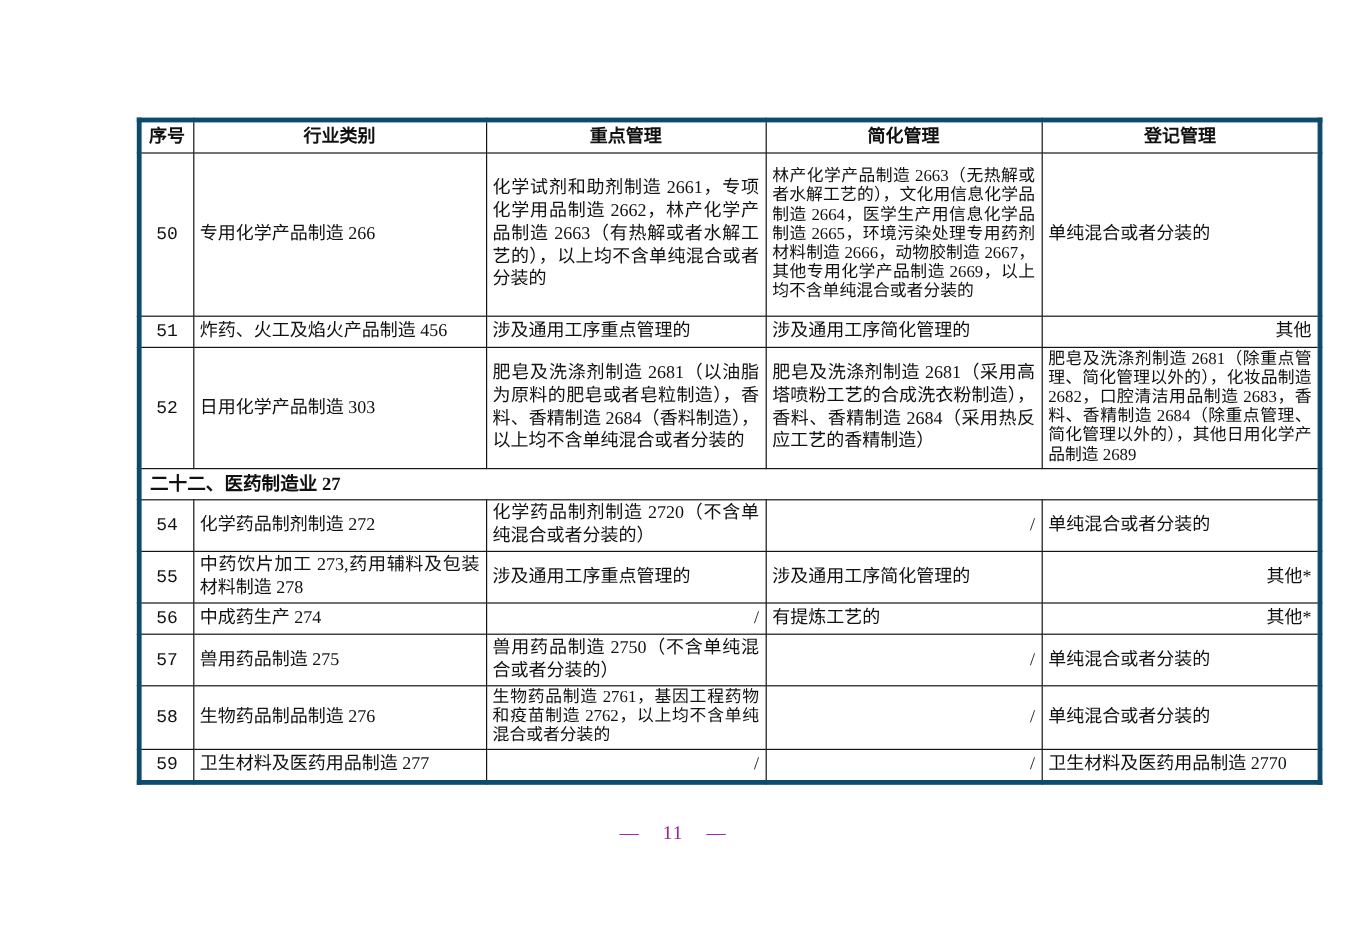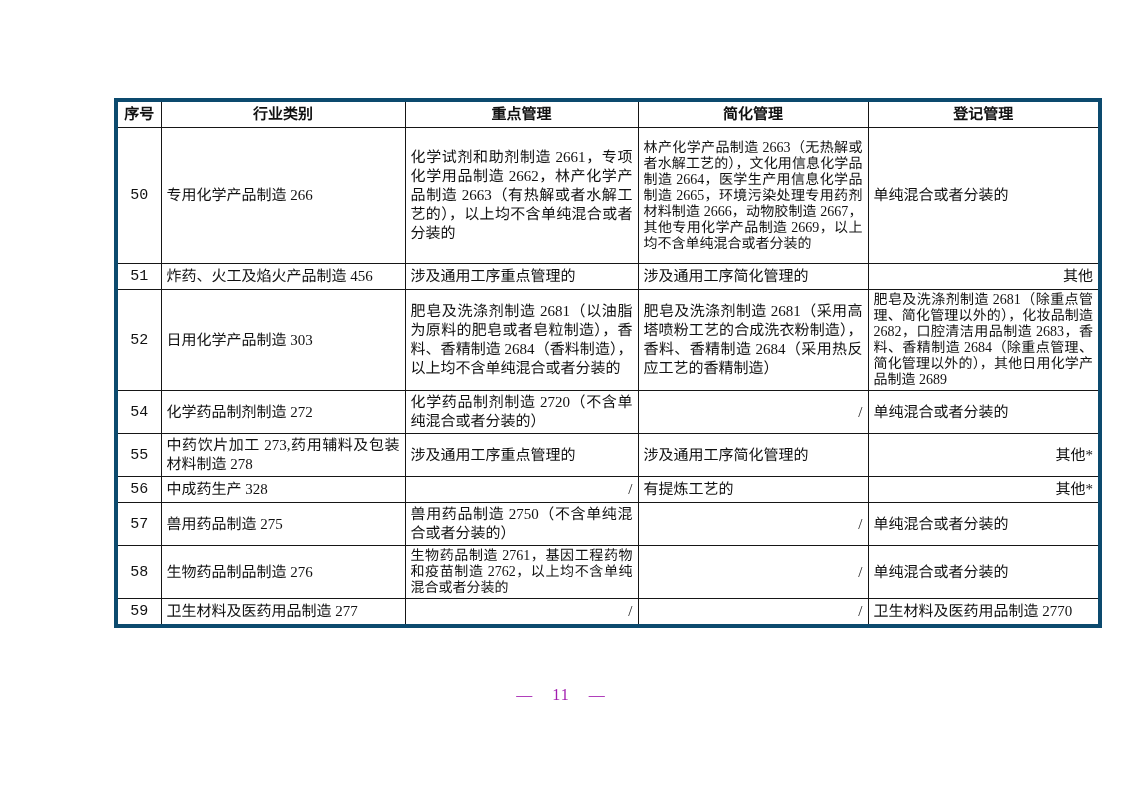--- a/index.html
+++ b/index.html
@@ -79,37 +79,40 @@
         <td>涉及通用工序简化管理的</td>
         <td class="c">其他</td>
       </tr>
       <tr class="h93">
         <td class="num">52</td>
         <td>日用化学产品制造 303</td>
         <td>肥皂及洗涤剂制造 2681（以油脂为原料的肥皂或者皂粒制造），香料、香精制造 2684（香料制造），以上均不含单纯混合或者分装的</td>
         <td>肥皂及洗涤剂制造 2681（采用高塔喷粉工艺的合成洗衣粉制造），香料、香精制造 2684（采用热反应工艺的香精制造）</td>
         <td class="tight">肥皂及洗涤剂制造 2681（除重点管理、简化管理以外的），化妆品制造 2682，口腔清洁用品制造 2683，香料、香精制造 2684（除重点管理、简化管理以外的），其他日用化学产品制造 2689</td>
       </tr>
+      <tr class="section h27">
+        <td colspan="5">二十二、医药制造业 27</td>
+      </tr>
       <tr class="h38">
         <td class="num">54</td>
         <td>化学药品制剂制造 272</td>
         <td>化学药品制剂制造 2720（不含单纯混合或者分装的）</td>
         <td class="c">/</td>
         <td>单纯混合或者分装的</td>
       </tr>
       <tr class="h38">
         <td class="num">55</td>
         <td>中药饮片加工 273,药用辅料及包装材料制造 278</td>
         <td>涉及通用工序重点管理的</td>
         <td>涉及通用工序简化管理的</td>
         <td class="c">其他*</td>
       </tr>
       <tr class="h27">
         <td class="num">56</td>
-        <td>中成药生产 328</td>
+        <td>中成药生产 274</td>
         <td class="c">/</td>
         <td>有提炼工艺的</td>
         <td class="c">其他*</td>
       </tr>
       <tr class="h38">
         <td class="num">57</td>
         <td>兽用药品制造 275</td>
         <td>兽用药品制造 2750（不含单纯混合或者分装的）</td>
         <td class="c">/</td>
         <td>单纯混合或者分装的</td>

